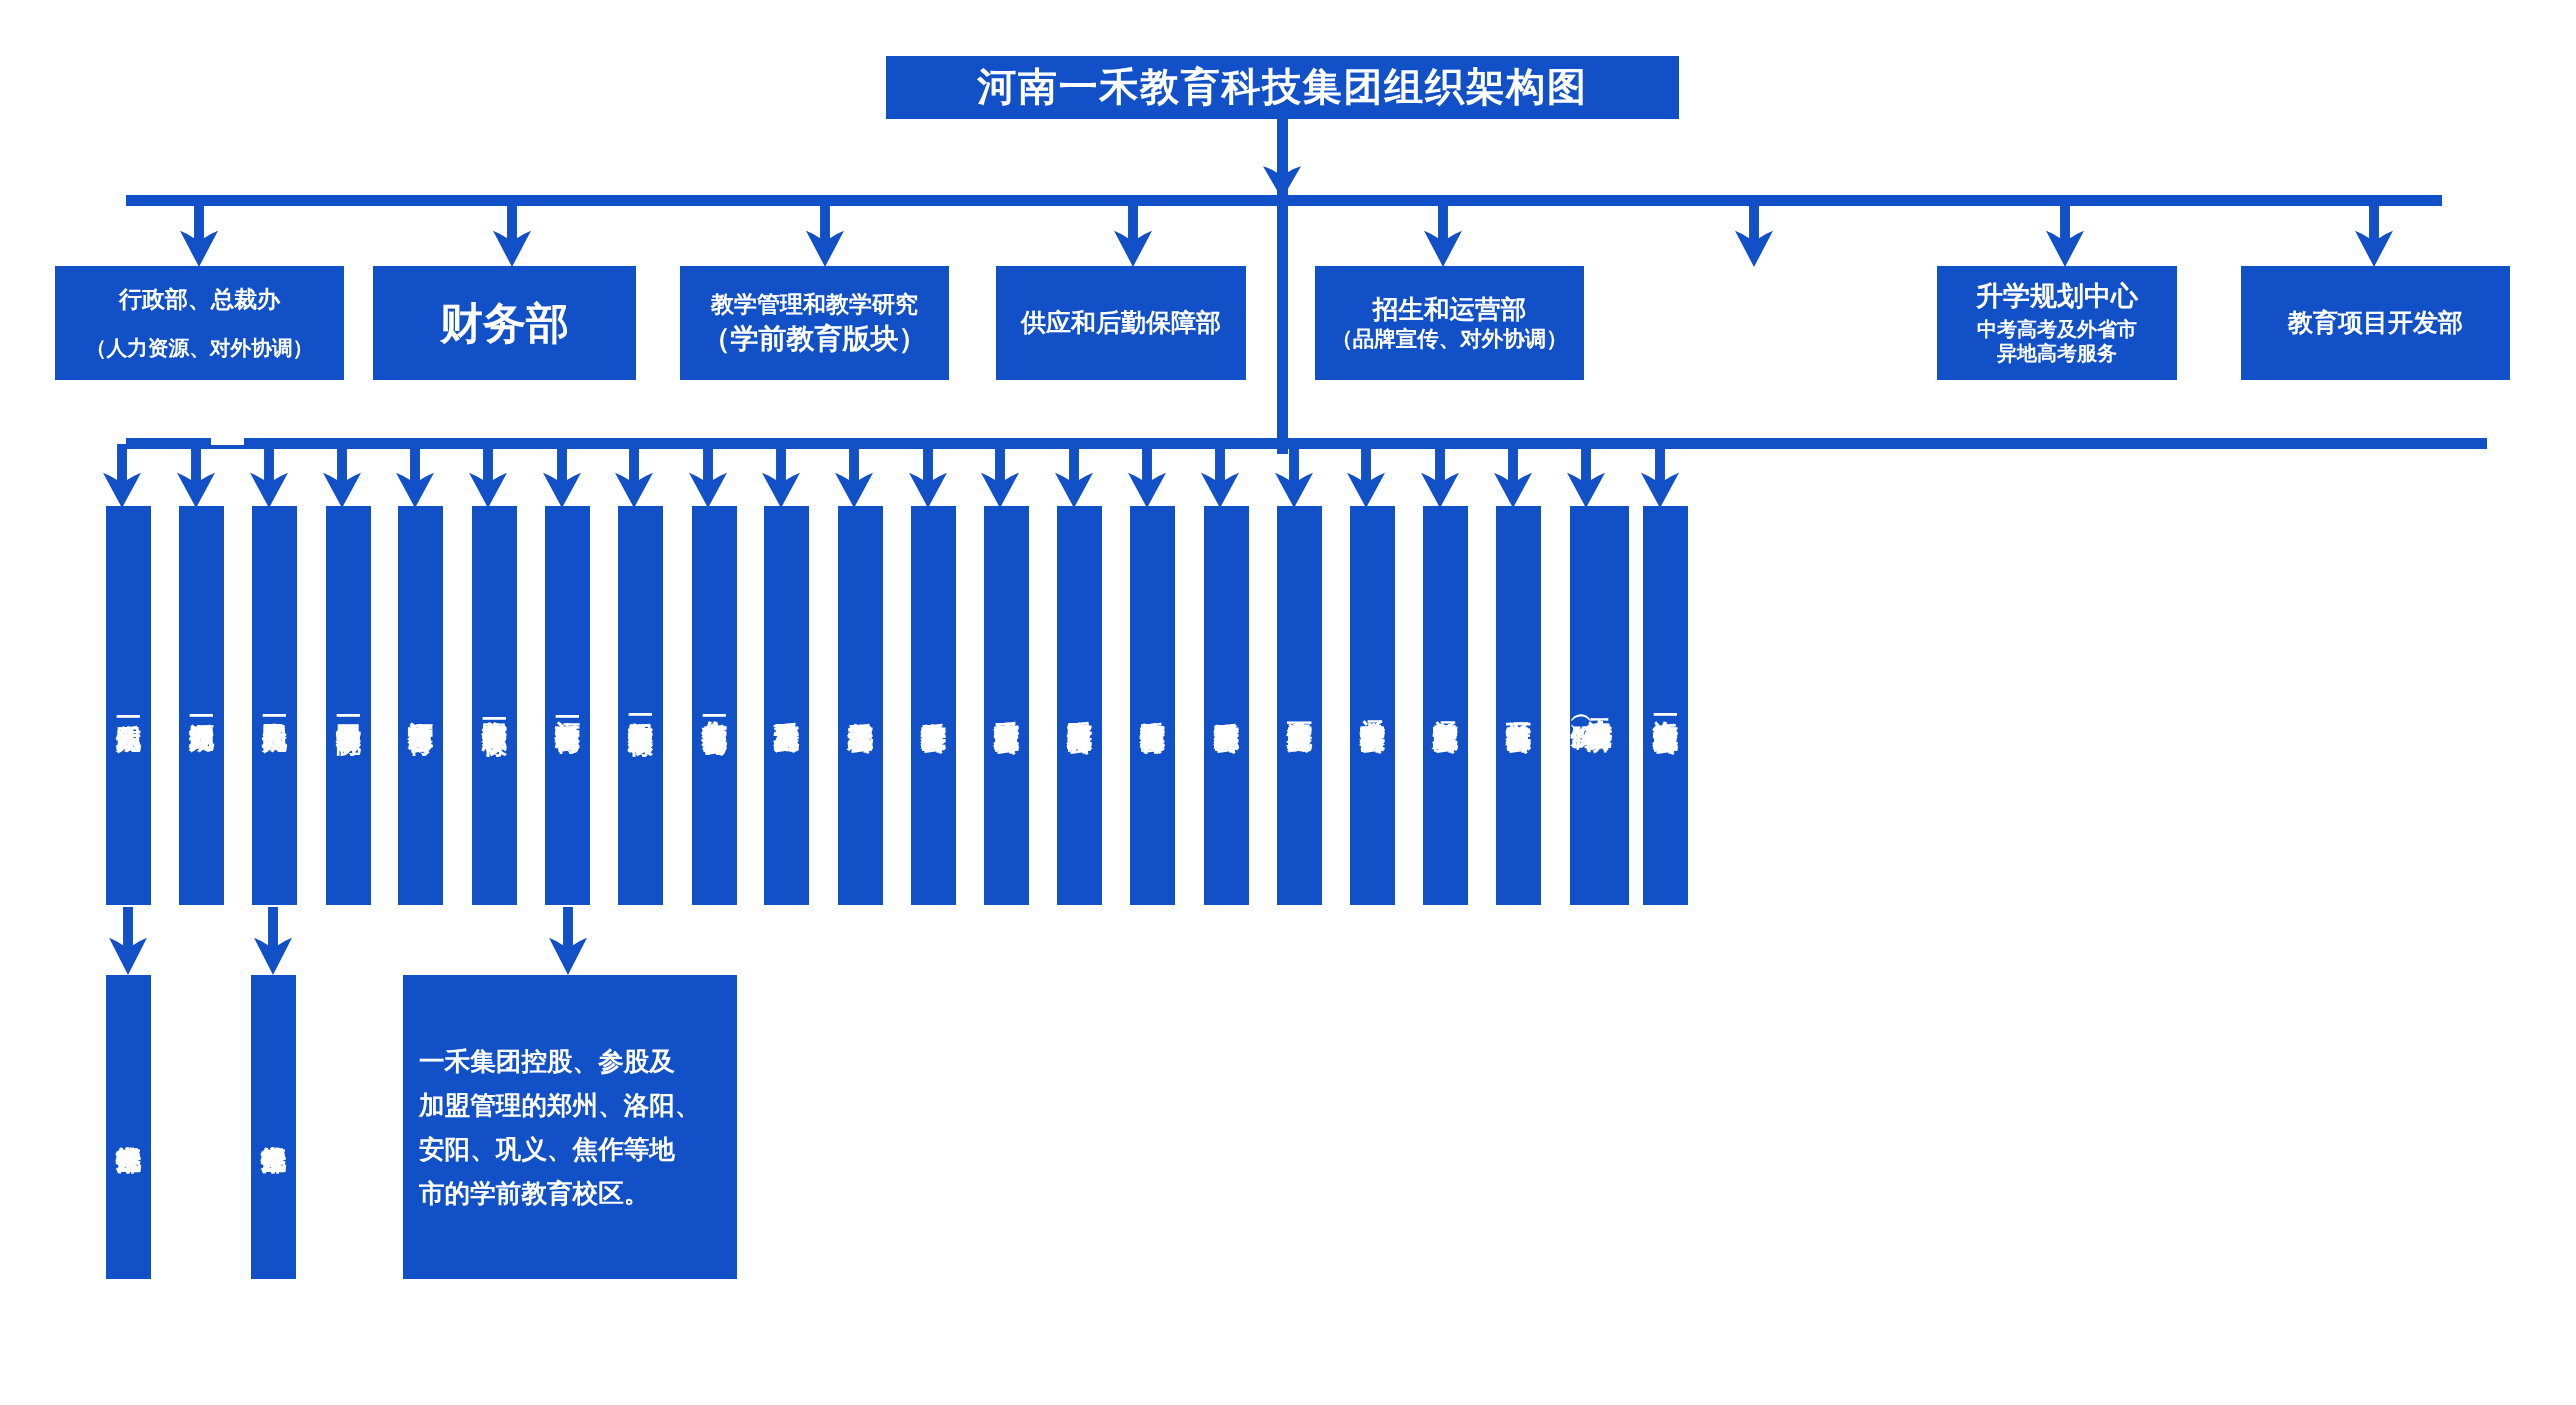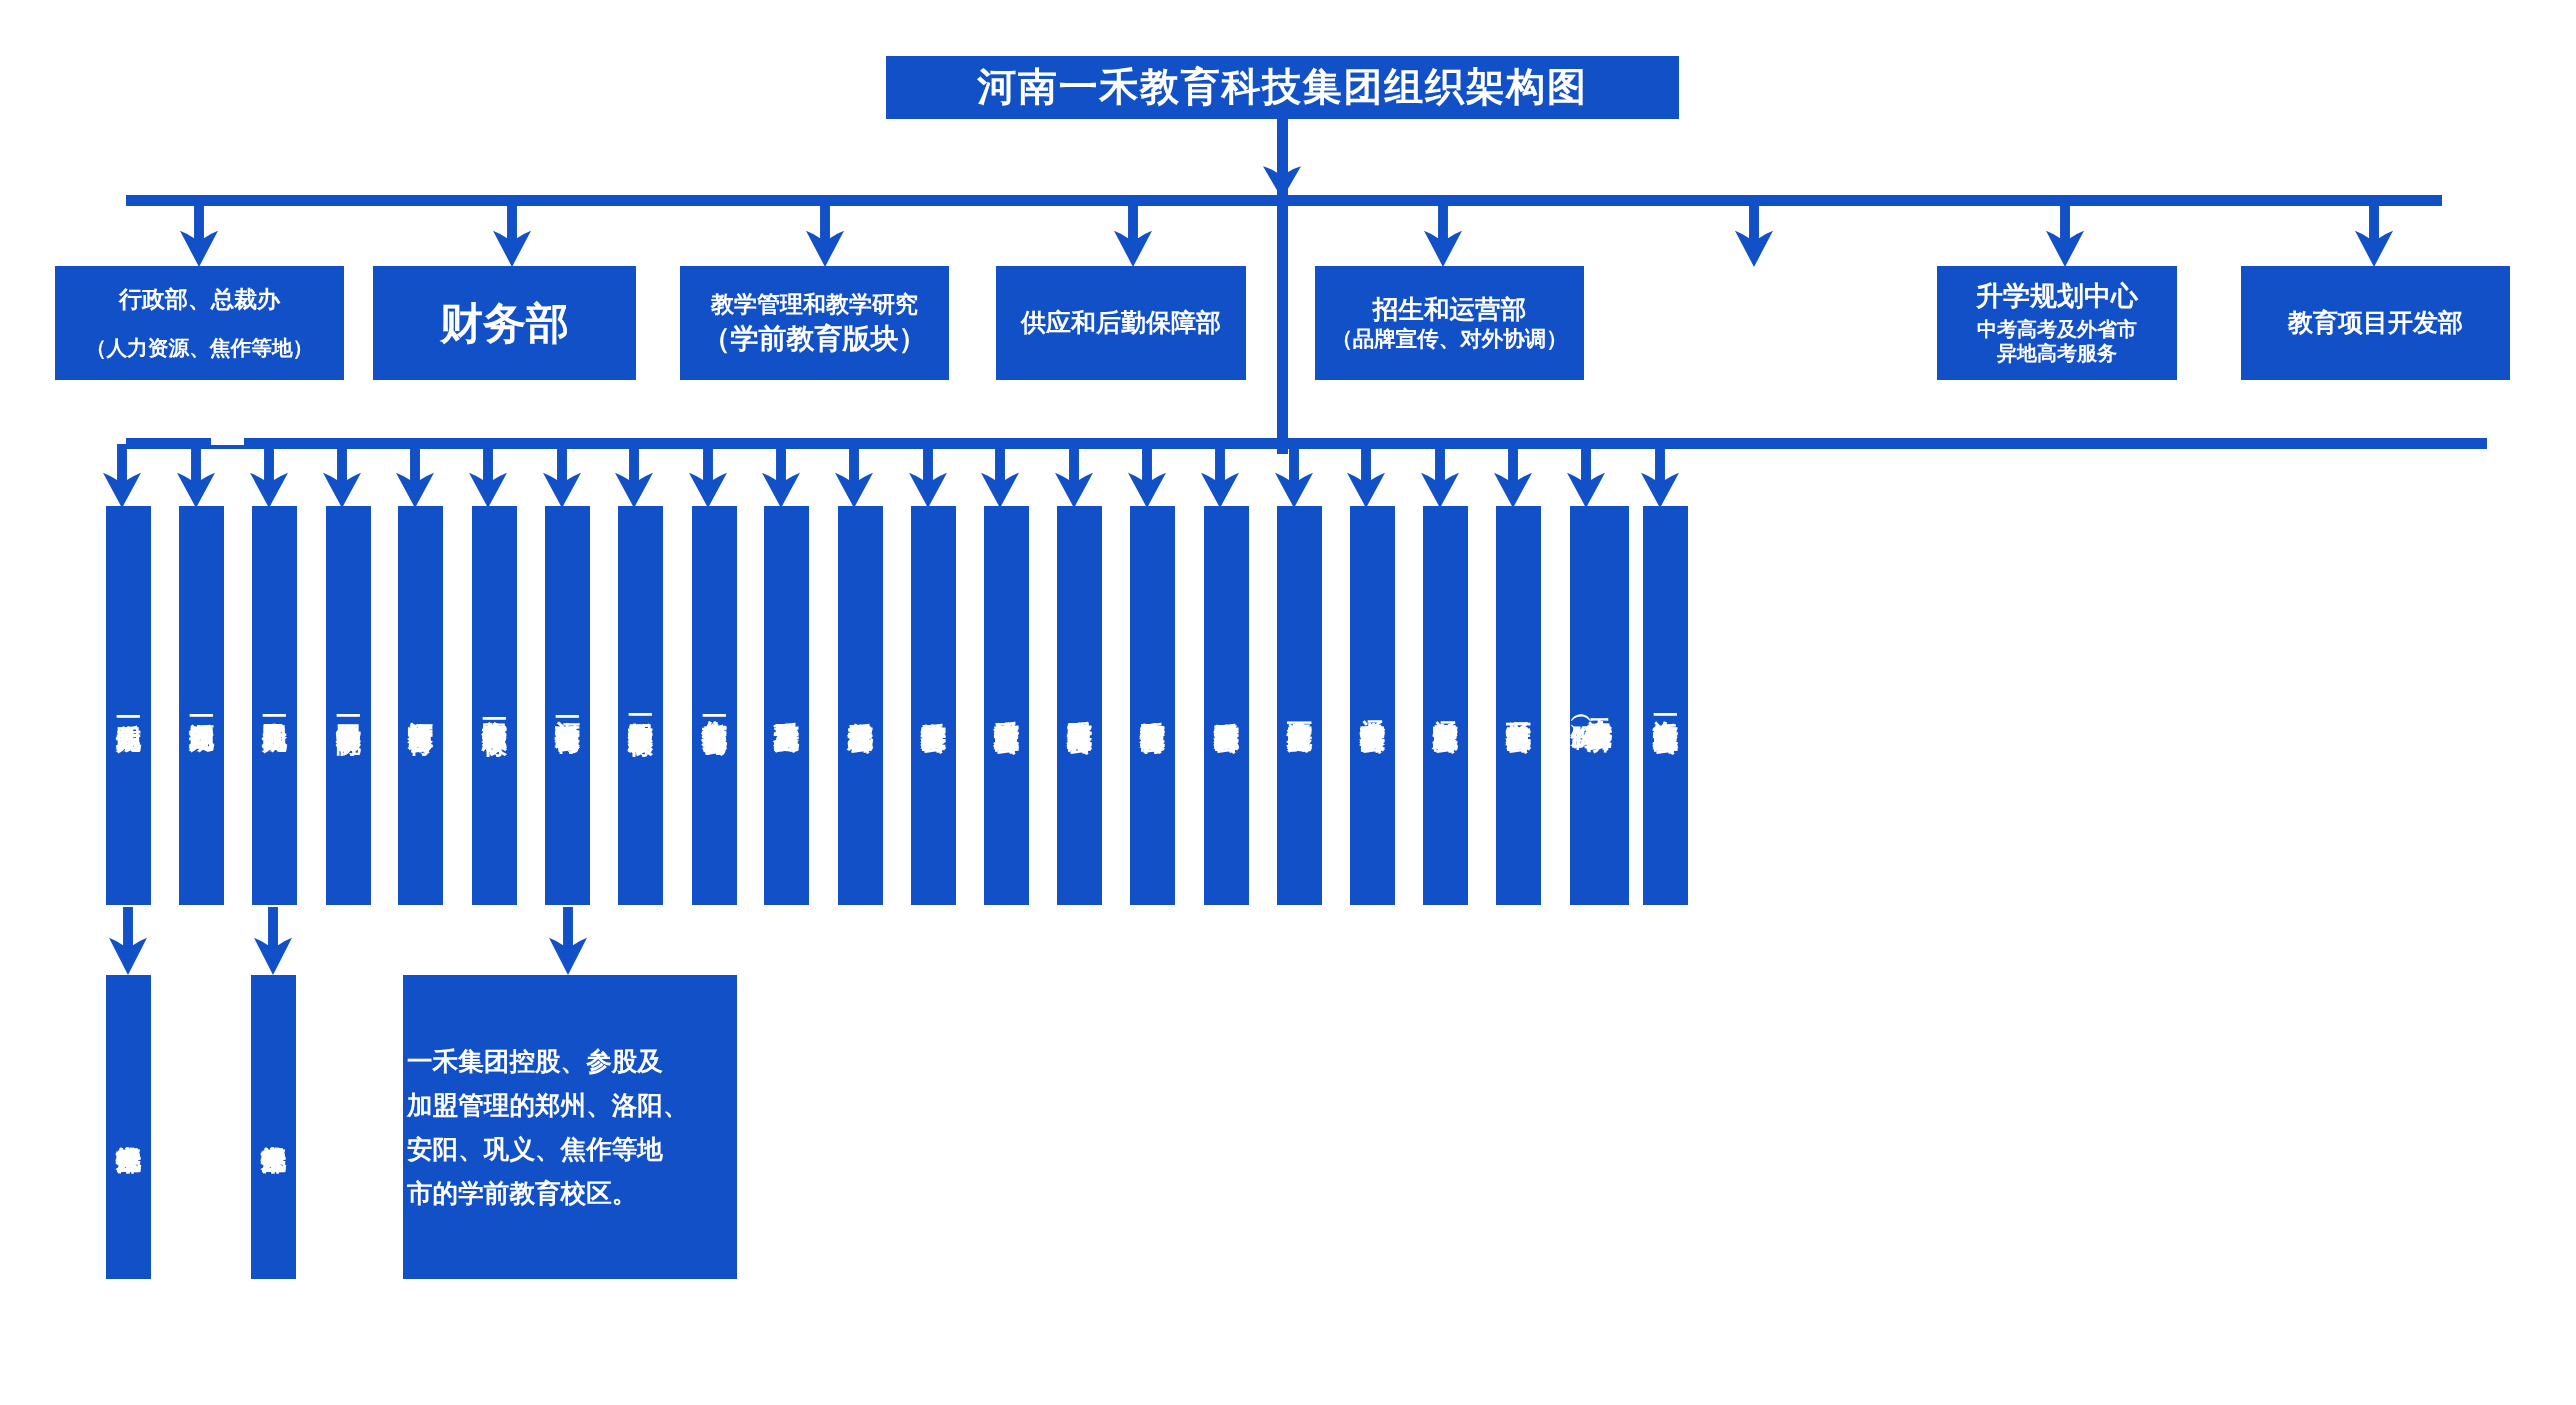--- a/index.html
+++ b/index.html
@@ -37,21 +37,21 @@
         font-size:25px;line-height:1.08;letter-spacing:0.8px;
         align-items:center;justify-content:center;padding:5px 0;}
   .vbox.two-col{writing-mode:vertical-rl;}
 
   
   .bbox{top:975px;height:304px;}
   .bbox.vert{width:45px;writing-mode:vertical-rl;text-orientation:upright;
              font-size:25px;line-height:1.08;align-items:center;justify-content:center;}
   .note-box{top:975px;left:403px;width:334px;height:304px;
             font-size:25.6px;line-height:1.72;text-align:left;
-            align-items:center;justify-content:flex-start;padding:0 4px;}
+            align-items:center;justify-content:flex-start;padding:0 16px;}
   .note-box span{display:block;}
 </style>
 </head>
 <body>
 
 <div class="stage">
 
   <div class="box title-box">
     <span>河南一禾教育科技集团组织架构图</span>
   </div>
@@ -102,21 +102,21 @@
       </svg>
     </div>
   <div class="arrow" style="left:2355px;top:201px;height:66px;">
       <svg viewBox="0 0 46 80" preserveAspectRatio="none">
         <path d="M17 0 h12 v45 q9 -6 17 -9 L23 80 L0 36 q8 3 17 9 Z" fill="#1250c8"></path>
       </svg>
     </div>
 
   <div class="box dept small1" style="left:55px;width:289px;gap:20px;">
     <span class="l1">行政部、总裁办</span>
-    <span class="l2">（人力资源、焦作等地）</span>
+    <span class="l2">（人力资源、对外协调）</span>
   </div>
 
   <div class="box dept big" style="left:373px;width:263px;">
     <span class="l1">财务部</span>
   </div>
 
   <div class="box dept" style="left:680px;width:269px;">
     <span class="l1" style="font-size:23px;">教学管理和教学研究</span>
     <span class="l2" style="font-size:28px;">（学前教育版块）</span>
   </div>

